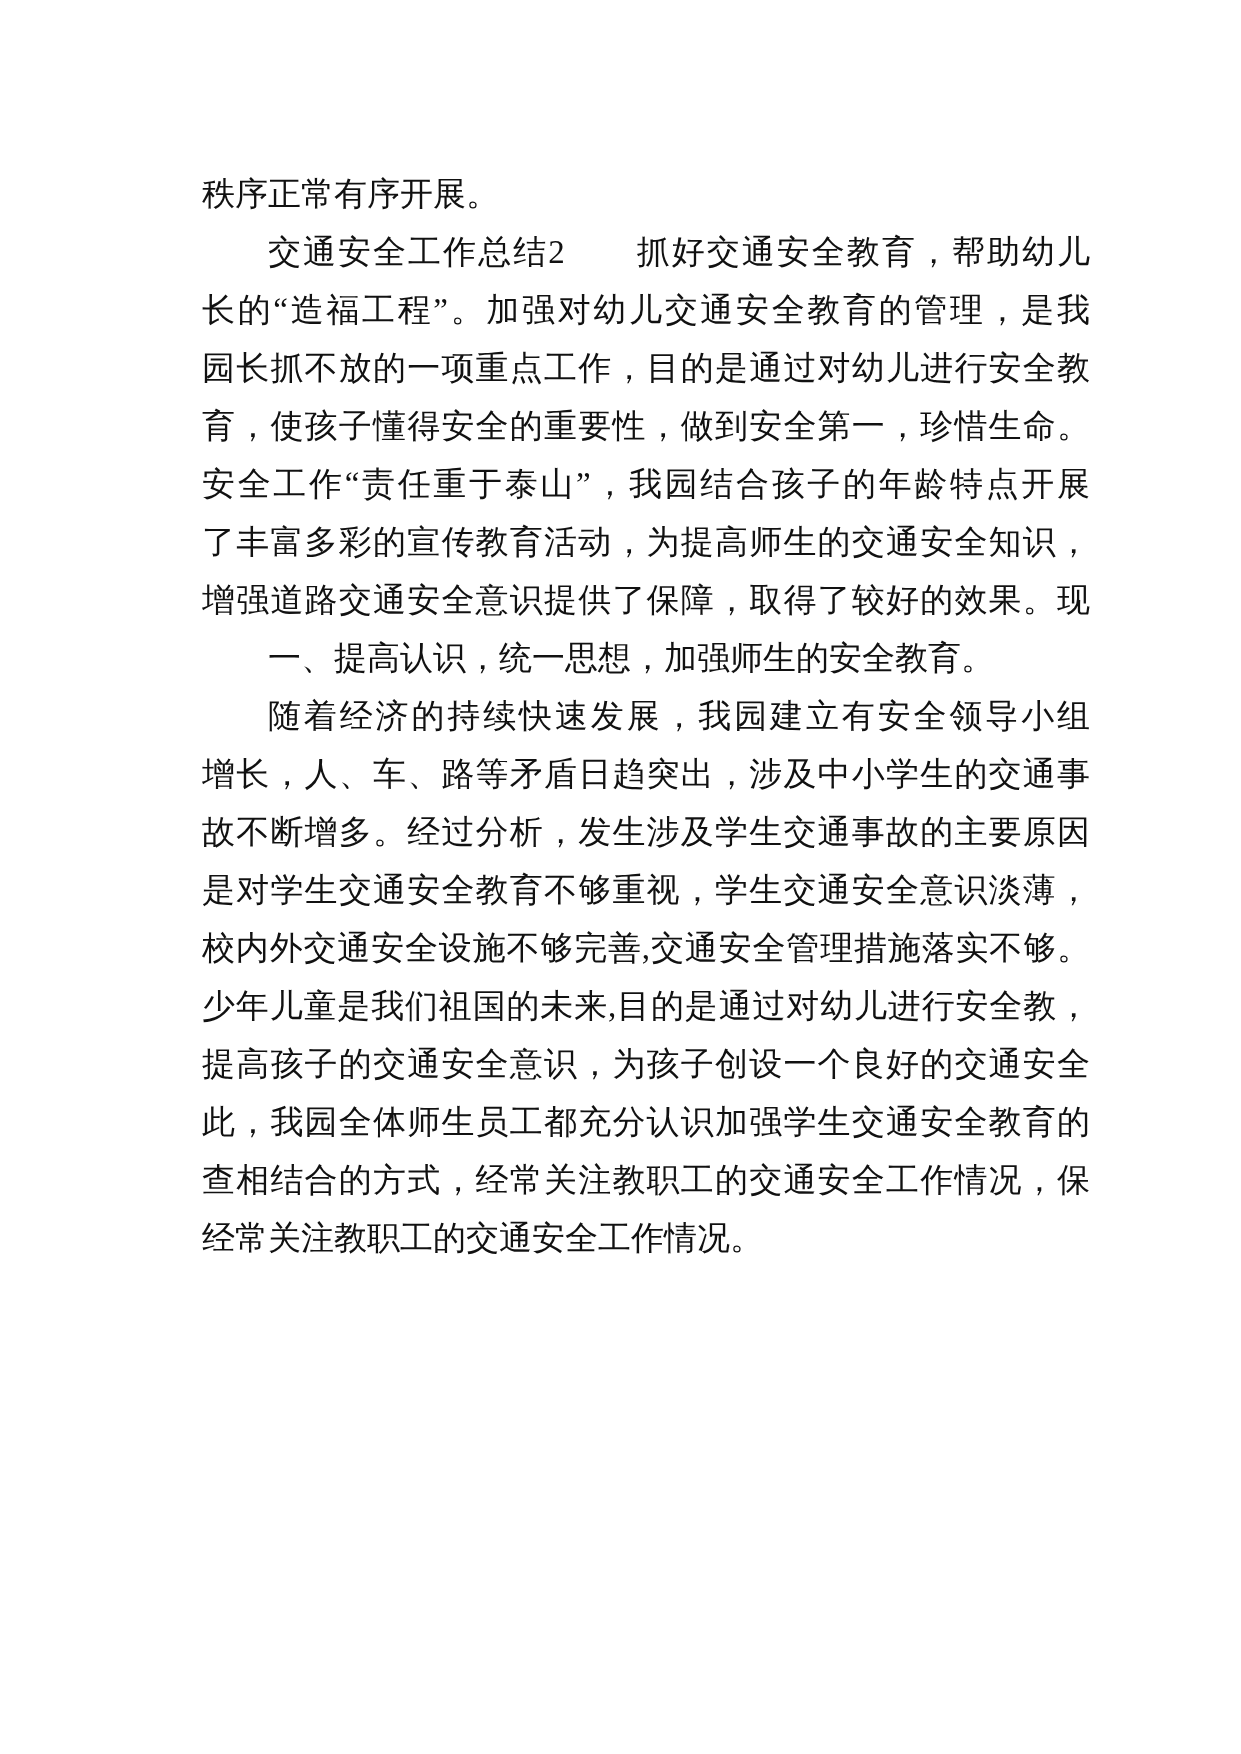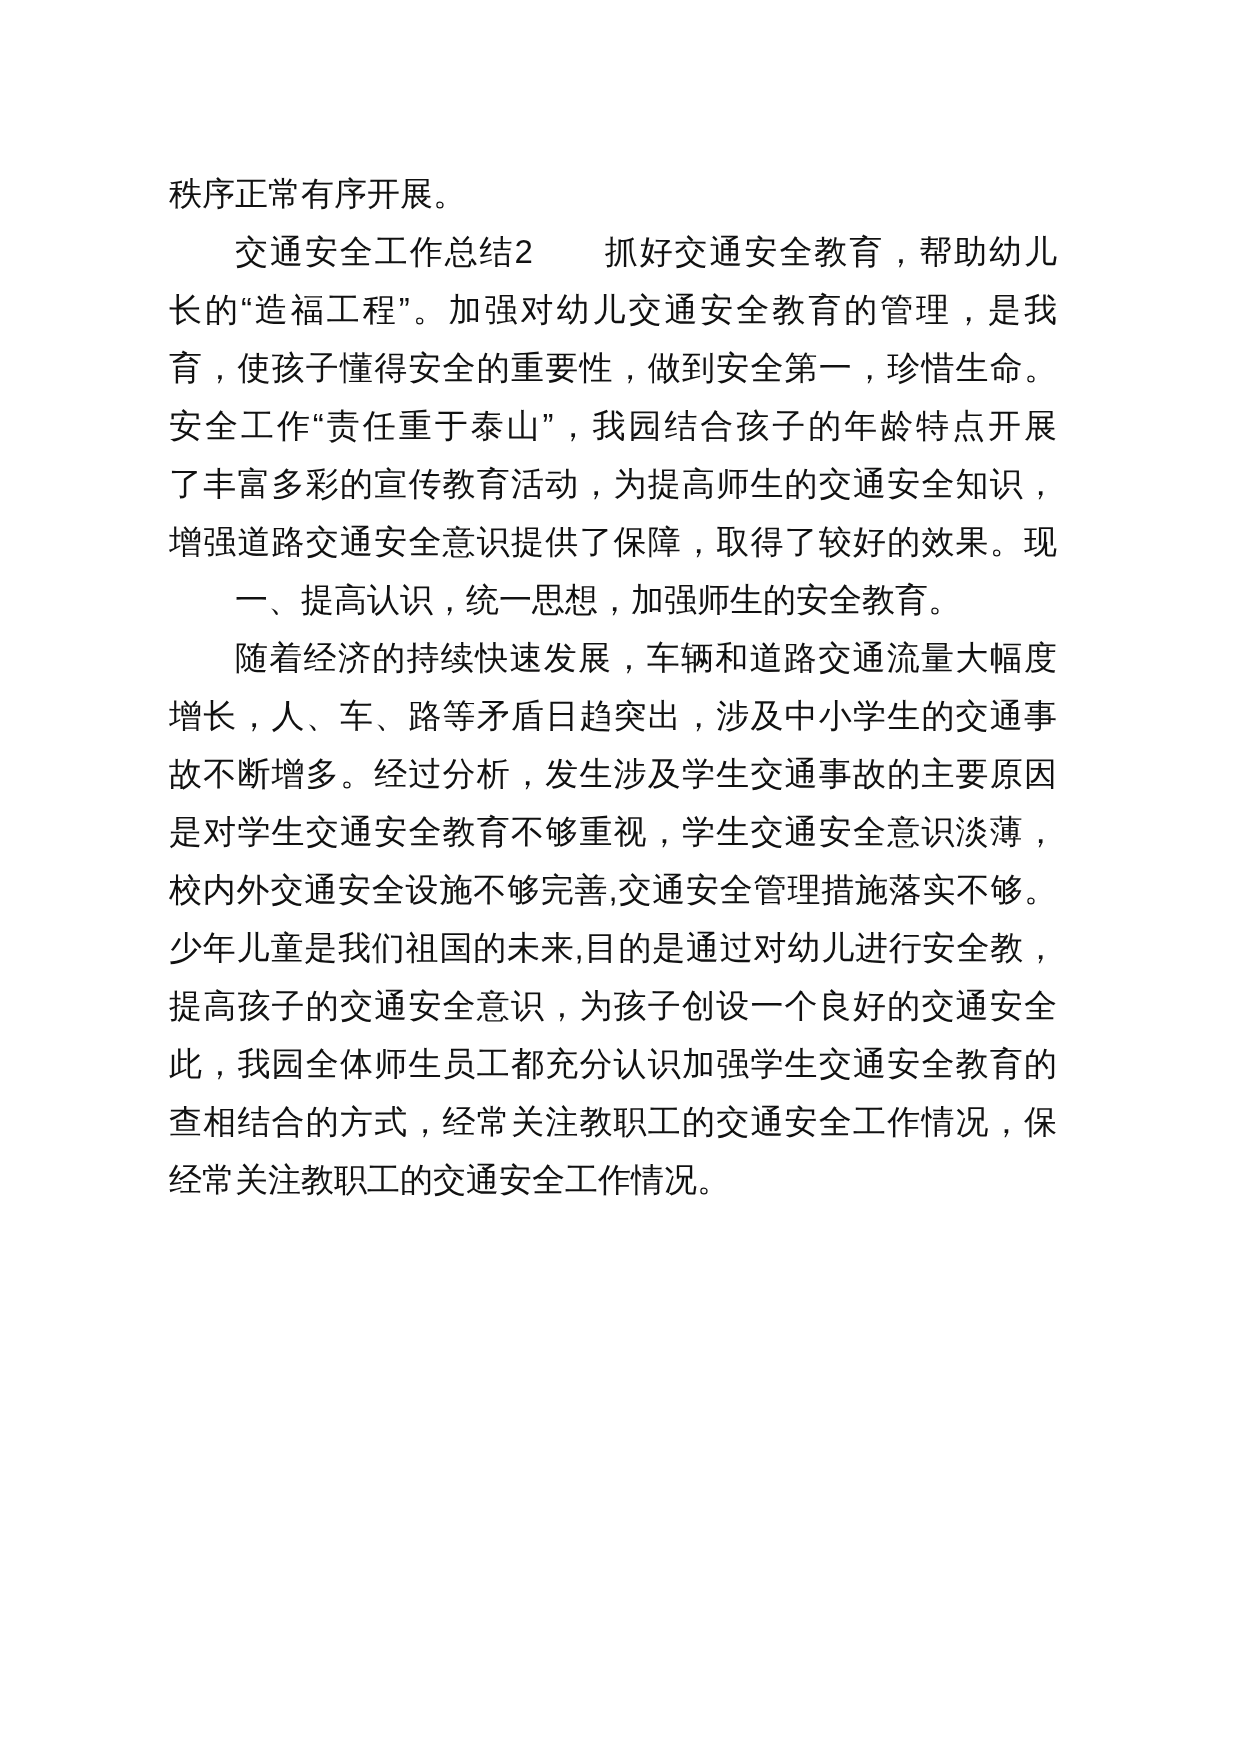--- a/index.html
+++ b/index.html
@@ -9,24 +9,24 @@
   }
   .page {
     position: relative;
     width: 1241px;
     height: 1754px;
     background: #ffffff;
     overflow: hidden;
   }
   .text-block {
     position: absolute;
-    left: 169px;
+    left: 202px;
     top: 165px;
     width: 888px;
-    font-family: Liberation Sans, sans-serif;
+    font-family: Liberation Serif, serif;
     font-size: 33px;
     line-height: 58px;
     color: #111111;
   }
   .para {
     margin: 0;
     padding: 0;
   }
   .line {
     white-space: nowrap;
@@ -45,30 +45,31 @@
 <body>
 
 <div class="page" style="background: rgb(255, 255, 255);">
   <div class="text-block" style="color: rgb(17, 17, 17);">
       <div class="para">
         <div class="line para-end">秩序正常有序开展。</div>
       </div>
       <div class="para">
         <div class="line first">交通安全工作总结2　　抓好交通安全教育，帮助幼儿</div>
         <div class="line">长的“造福工程”。加强对幼儿交通安全教育的管理，是我</div>
+        <div class="line">园长抓不放的一项重点工作，目的是通过对幼儿进行安全教</div>
         <div class="line">育，使孩子懂得安全的重要性，做到安全第一，珍惜生命。</div>
         <div class="line">安全工作“责任重于泰山”，我园结合孩子的年龄特点开展</div>
         <div class="line">了丰富多彩的宣传教育活动，为提高师生的交通安全知识，</div>
         <div class="line">增强道路交通安全意识提供了保障，取得了较好的效果。现</div>
       </div>
       <div class="para">
         <div class="line first para-end">一、提高认识，统一思想，加强师生的安全教育。</div>
       </div>
       <div class="para">
-        <div class="line first">随着经济的持续快速发展，车辆和道路交通流量大幅度</div>
+        <div class="line first">随着经济的持续快速发展，我园建立有安全领导小组</div>
         <div class="line">增长，人、车、路等矛盾日趋突出，涉及中小学生的交通事</div>
         <div class="line">故不断增多。经过分析，发生涉及学生交通事故的主要原因</div>
         <div class="line">是对学生交通安全教育不够重视，学生交通安全意识淡薄，</div>
         <div class="line">校内外交通安全设施不够完善,交通安全管理措施落实不够。</div>
         <div class="line">少年儿童是我们祖国的未来,目的是通过对幼儿进行安全教，</div>
         <div class="line">提高孩子的交通安全意识，为孩子创设一个良好的交通安全</div>
         <div class="line">此，我园全体师生员工都充分认识加强学生交通安全教育的</div>
         <div class="line">查相结合的方式，经常关注教职工的交通安全工作情况，保</div>
         <div class="line para-end">经常关注教职工的交通安全工作情况。</div>
       </div>

